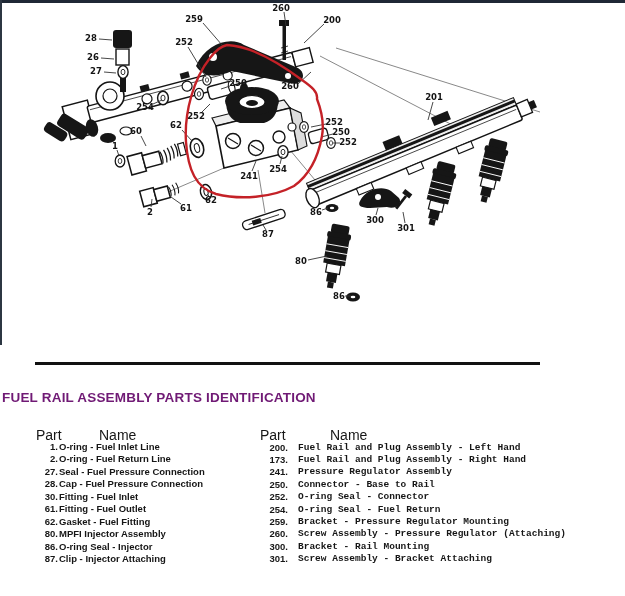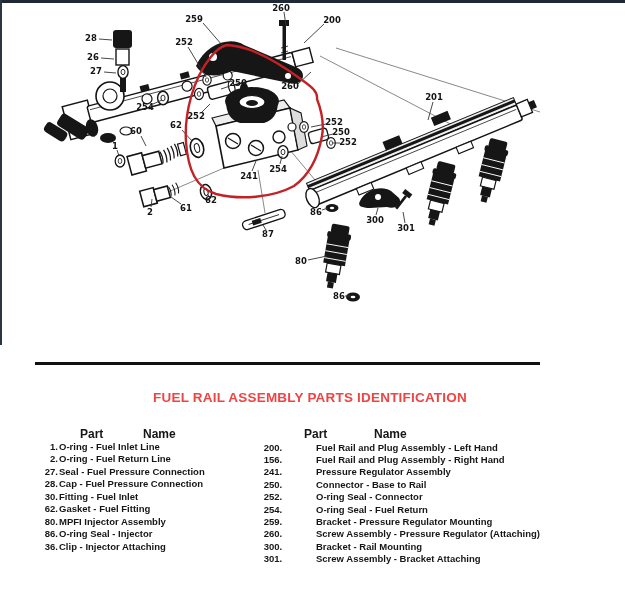--- a/index.html
+++ b/index.html
@@ -2,36 +2,36 @@
 <html><head>
 <meta charset="utf-8">
 <style>
   html,body{margin:0;padding:0;background:#fff;}
   #page{position:relative;width:625px;height:596px;background:#fff;overflow:hidden;
         font-family:"Liberation Sans",sans-serif;}
   #top-edge{position:absolute;left:0;top:0;width:625px;height:3px;background:#1f2835;}
   #left-edge{position:absolute;left:0;top:0;width:2px;height:345px;background:#2c3642;}
   #diagram-svg{position:absolute;left:0;top:0;}
   #separator{position:absolute;left:35px;top:362px;width:505px;height:3px;background:#111;}
-  #title{position:absolute;left:8px;top:390px;width:604px;text-align:center;
-         font-size:13.5px;font-weight:bold;color:#ef4444;letter-spacing:.2px;}
-  .hdr{position:absolute;font-size:12px;font-weight:bold;color:#161616;margin-left:44px;}
+  #title{position:absolute;left:2px;top:390px;width:604px;
+         font-size:13.5px;font-weight:bold;color:#701a75;letter-spacing:.2px;}
+  .hdr{position:absolute;font-size:14px;font-weight:normal;color:#161616;}
   #hdr-part-l{left:36px;top:427px;}
   #hdr-name-l{left:99px;top:427px;}
   #hdr-part-r{left:260px;top:427px;}
   #hdr-name-r{left:330px;top:427px;}
   .col{position:absolute;}
   #left-rows{left:32px;top:440px;width:230px;}
   #right-rows{left:258px;top:441px;width:340px;}
   .prow{display:flex;align-items:center;height:12.5px;}
   #right-rows .prow{height:12.4px;}
   .pnum{display:inline-block;width:26px;text-align:right;font-size:9.5px;font-weight:bold;color:#161616;}
-  #right-rows .pnum{width:30px;text-align:center;}
+  #right-rows .pnum{width:30px;}
   .pname{margin-left:1px;font-size:9.5px;font-weight:bold;color:#161616;white-space:nowrap;}
-  #right-rows .pname{margin-left:28px;}
+  #right-rows .pname{margin-left:10px;font-family:Liberation Mono, monospace;}
   
   .ln{stroke:#141414;fill:none;}
   .wh{fill:#fff;stroke:#141414;}
   .dk{fill:#161616;stroke:none;}
   .guide{stroke:#555;stroke-width:.7;fill:none;}
   .leader{stroke:#333;stroke-width:.9;}
   .callout{font-family:"DejaVu Sans",sans-serif;font-size:8.5px;font-weight:bold;fill:#141414;}
 </style>
 </head>
 <body>
@@ -296,43 +296,47 @@
       </div>
       <div class="prow">
         <span class="pnum">28.</span>
         <span class="pname">Cap - Fuel Pressure Connection</span>
       </div>
       <div class="prow">
         <span class="pnum">30.</span>
         <span class="pname">Fitting - Fuel Inlet</span>
       </div>
       <div class="prow">
+        <span class="pnum">61.</span>
+        <span class="pname">Fitting - Fuel Outlet</span>
+      </div>
+      <div class="prow">
         <span class="pnum">62.</span>
         <span class="pname">Gasket - Fuel Fitting</span>
       </div>
       <div class="prow">
         <span class="pnum">80.</span>
         <span class="pname">MPFI Injector Assembly</span>
       </div>
       <div class="prow">
         <span class="pnum">86.</span>
         <span class="pname">O-ring Seal - Injector</span>
       </div>
       <div class="prow">
-        <span class="pnum">36.</span>
+        <span class="pnum">87.</span>
         <span class="pname">Clip - Injector Attaching</span>
       </div>
     </div>
   <div class="col" id="right-rows">
       <div class="prow">
         <span class="pnum">200.</span>
         <span class="pname">Fuel Rail and Plug Assembly - Left Hand</span>
       </div>
       <div class="prow">
-        <span class="pnum">156.</span>
+        <span class="pnum">173.</span>
         <span class="pname">Fuel Rail and Plug Assembly - Right Hand</span>
       </div>
       <div class="prow">
         <span class="pnum">241.</span>
         <span class="pname">Pressure Regulator Assembly</span>
       </div>
       <div class="prow">
         <span class="pnum">250.</span>
         <span class="pname">Connector - Base to Rail</span>
       </div>

